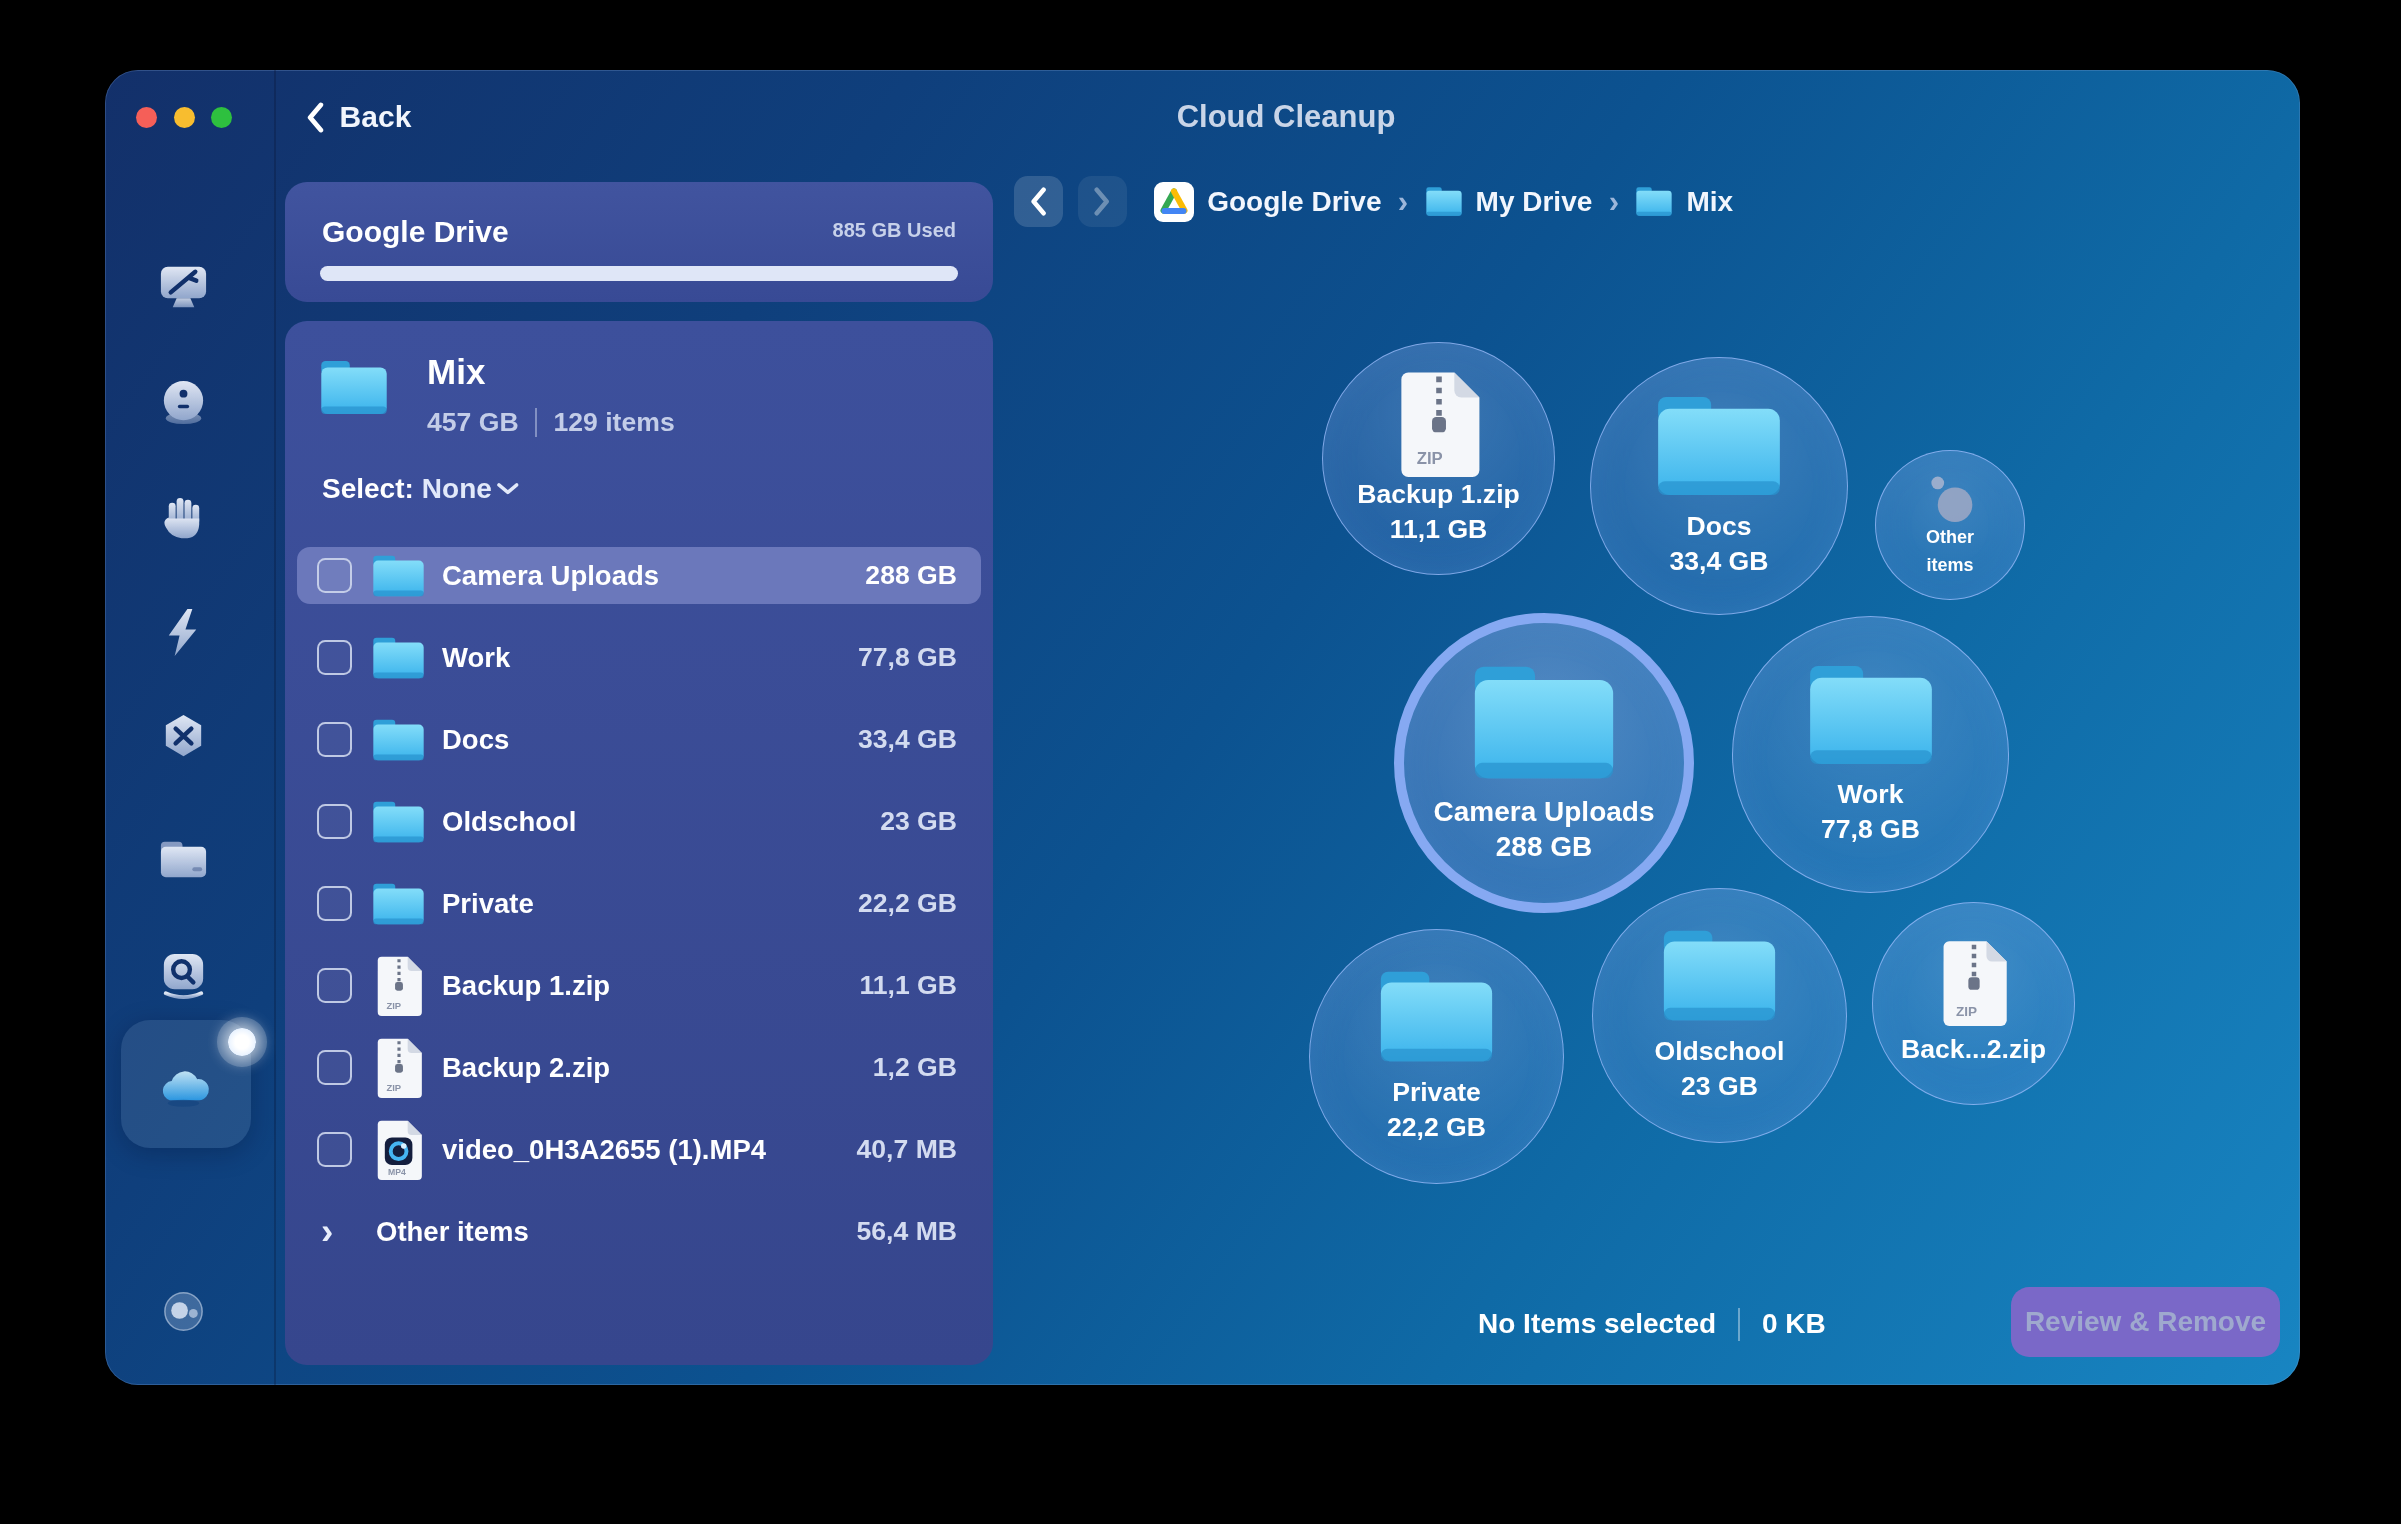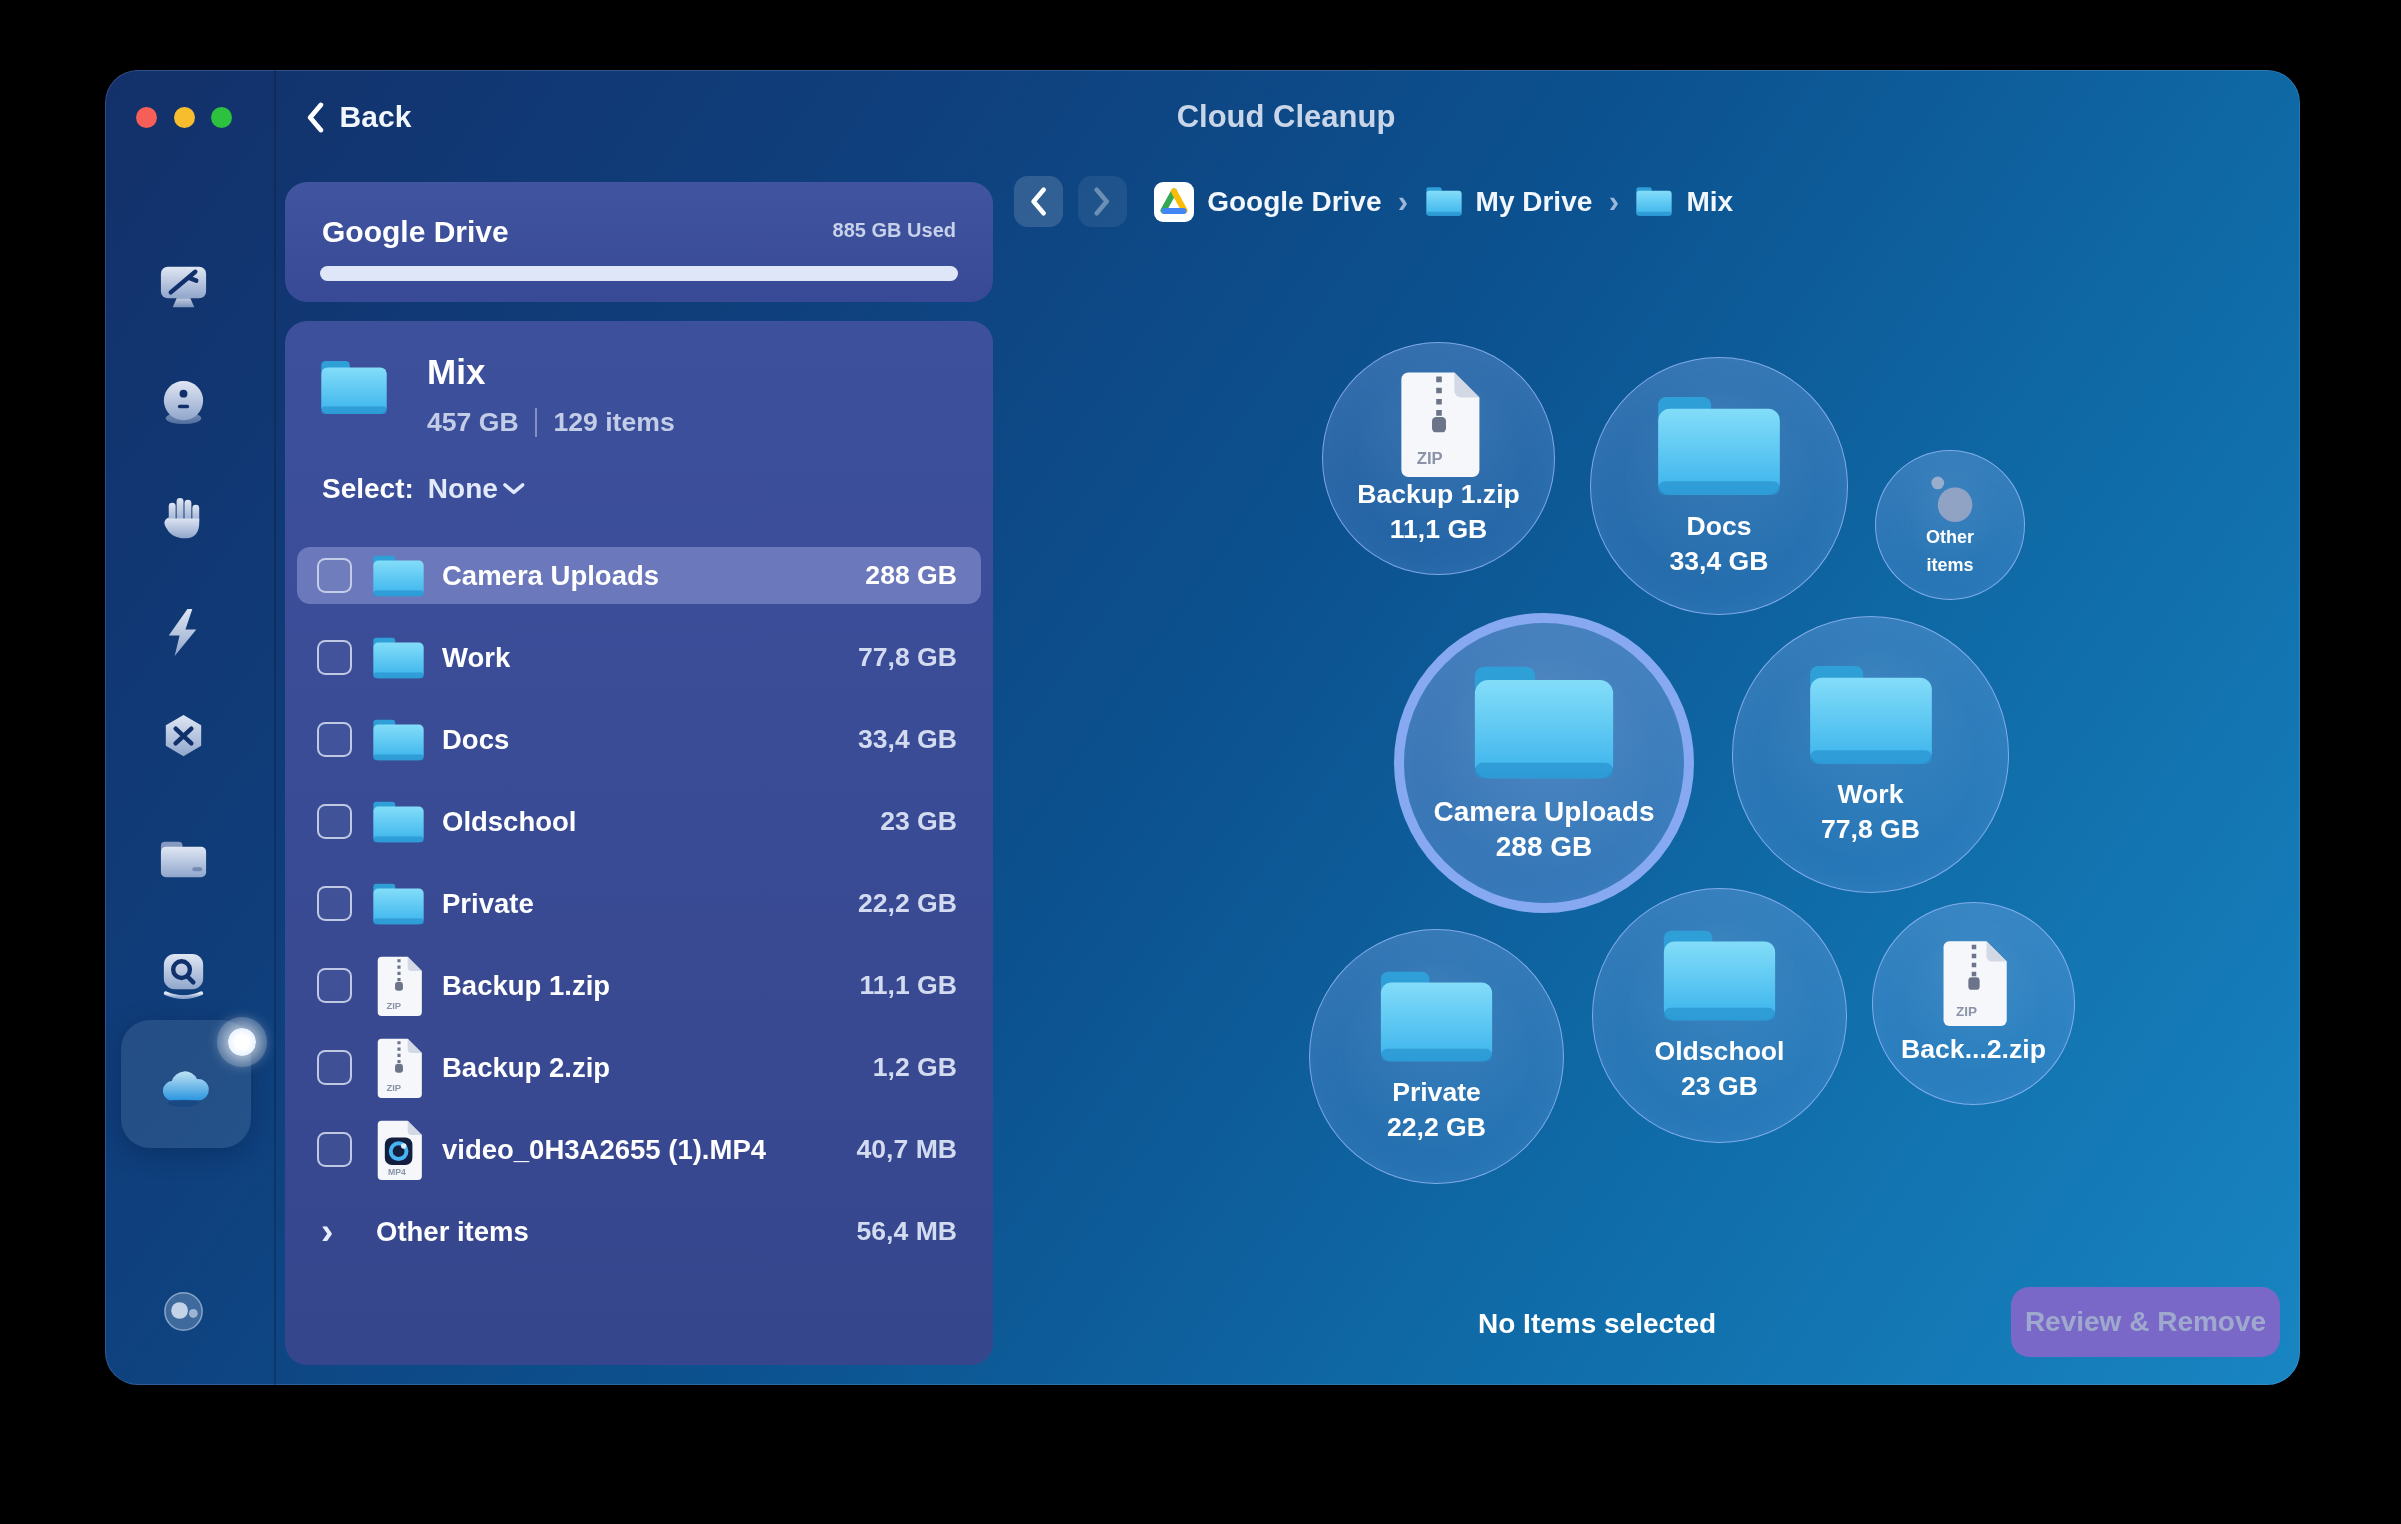--- a/index.html
+++ b/index.html
@@ -37,21 +37,21 @@
   #drive-name{position:absolute;left:37px;top:33px;font-size:30px;font-weight:bold;color:#fff;}
   #drive-used{position:absolute;right:37px;top:37px;font-size:20px;font-weight:bold;color:#c7d1ea;}
   #drive-bar{position:absolute;left:35px;right:35px;top:84px;height:14.6px;border-radius:8.2px;background:#dfe6f7;}
 
   #mix-card{top:251px;height:1044px;background:linear-gradient(180deg,#3d509c,#36468d);}
   #mix-folder-icon{position:absolute;left:34px;top:38px;width:70px;height:57px;}
   #mix-name{position:absolute;left:142px;top:31px;font-size:35px;font-weight:bold;color:#fff;}
   #mix-meta{position:absolute;left:142px;top:86px;font-size:26.6px;font-weight:bold;color:#c3cde8;
     display:flex;align-items:center;gap:16.5px;}
   .vdiv{width:1.8px;height:29px;background:rgba(215,225,245,.45);}
-  #select-row{position:absolute;left:37px;top:152px;display:flex;align-items:center;gap:14px;font-size:28px;}
+  #select-row{position:absolute;left:37px;top:152px;display:flex;align-items:center;gap:8px;font-size:28px;}
   #select-label{font-weight:bold;color:#fff;}
   #select-value{color:#e2e9fa;display:flex;align-items:center;gap:9.2px;cursor:pointer;font-weight:bold;}
 
   #rows{position:absolute;left:12px;right:12px;top:226px;}
   .row{position:relative;height:57px;margin-bottom:25px;display:flex;align-items:center;border-radius:13px;}
   .row.sel{background:#6b78bb;}
   .cbx{position:absolute;left:20px;width:31px;height:31px;border-radius:8.2px;
     border:2.7px solid rgba(205,214,236,.9);background:rgba(255,255,255,.04);cursor:pointer;}
   .row-icon{position:absolute;left:75px;width:53px;display:flex;justify-content:center;}
   .row-icon svg.fold{width:53px;height:44px;}
@@ -87,21 +87,21 @@
   #bub-other .blabel{font-size:18px;line-height:28px;}
   #bub-work{left:1627px;top:546px;width:275px;height:275px;}
   #bub-vid{left:1120px;top:727px;width:152px;height:152px;}
   #bub-vid .blabel{font-size:25px;}
   #bub-private{left:1204px;top:859px;width:253px;height:253px;}
   #bub-oldschool{left:1487px;top:818px;width:253px;height:253px;}
   #bub-back2{left:1767px;top:832px;width:201px;height:201px;}
   .bubble svg{display:block;}
 
   
-  #footer-status{position:absolute;left:1373px;top:1238px;height:51px;display:flex;align-items:flex-start;gap:22px;flex-direction:column;}
+  #footer-status{position:absolute;left:1373px;top:1238px;height:51px;display:flex;align-items:flex-start;gap:22px;}
   #status-text,#status-size{color:#fff;font-size:28px;font-weight:bold;white-space:nowrap;}
   #status-div{width:1.8px;height:33px;background:rgba(255,255,255,.38);}
   #review-btn{position:absolute;left:1906px;top:1217px;width:269px;height:70px;border-radius:18.3px;
     background:#7a68c8;display:flex;align-items:center;justify-content:center;
     color:#9fa9ce;font-size:28px;font-weight:bold;cursor:pointer;text-align:right;}
 </style>
 </head>
 <body>
 
 <svg width="0" height="0" style="position:absolute">

